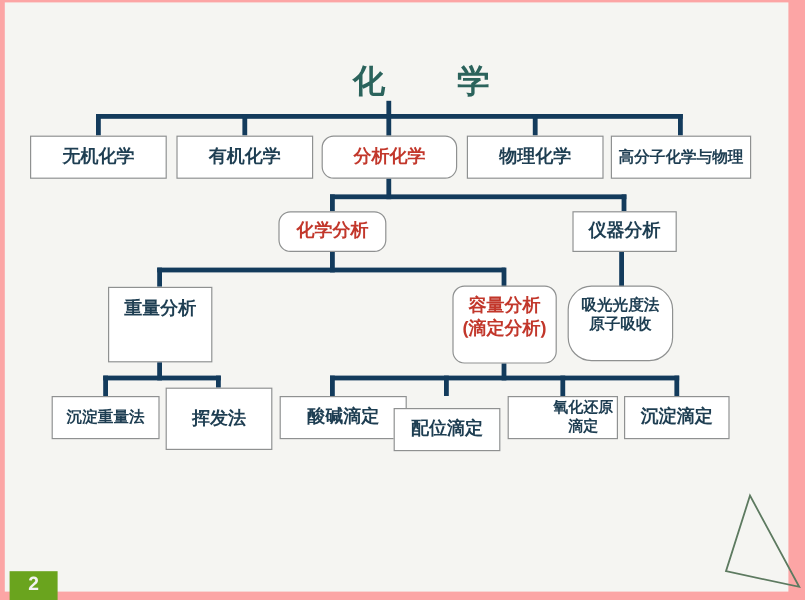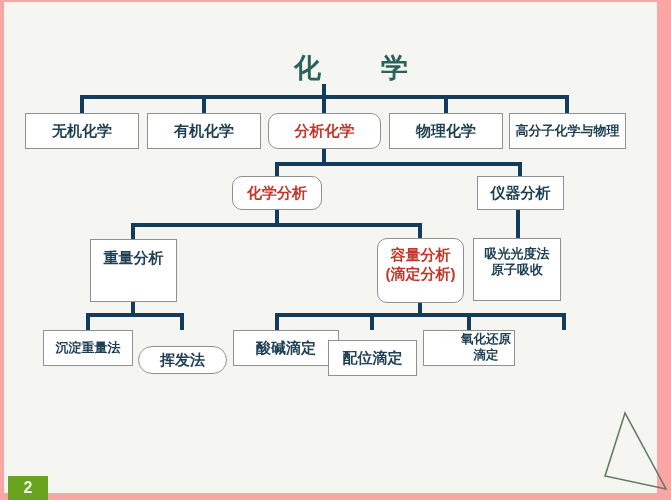--- a/index.html
+++ b/index.html
@@ -73,41 +73,42 @@
   <div class="vline" style="left:131px;top:223px;height:16px;"></div>
   <div class="vline" style="left:418px;top:223px;height:16px;"></div>
 
   <div class="vline" style="left:516px;top:210px;height:29px;"></div>
 
   <div class="box tall" style="left:90px;top:239px;width:87px;height:63px;">重量分析</div>
   <div class="box red two-line" style="left:377px;top:238px;width:87px;height:65px;">
     <span>容量分析</span>
     <span>(滴定分析)</span>
   </div>
-  <div class="box two-line small" style="left:473px;top:238px;width:88px;height:63px;">
+  <div class="box two-line small" style="left:473px;top:238px;width:88px;height:63px;border-radius:20px;">
     <span>吸光光度法</span>
     <span>原子吸收</span>
   </div>
 
   <div class="vline" style="left:131px;top:302px;height:15px;"></div>
   <div class="hline" style="left:86px;top:313px;width:98px;"></div>
   <div class="vline" style="left:86px;top:313px;height:17px;"></div>
   <div class="vline" style="left:180px;top:313px;height:17px;"></div>
 
   <div class="vline" style="left:418px;top:303px;height:14px;"></div>
   <div class="hline" style="left:275px;top:313px;width:291px;"></div>
   <div class="vline" style="left:275px;top:313px;height:17px;"></div>
   <div class="vline" style="left:370px;top:313px;height:17px;"></div>
   <div class="vline" style="left:467px;top:313px;height:17px;"></div>
   <div class="vline" style="left:562px;top:313px;height:17px;"></div>
 
   <div class="box small" style="left:43px;top:330px;width:90px;height:36px;">沉淀重量法</div>
-  <div class="box" style="left:138px;top:346px;width:89px;height:28px;border-radius:17px;">挥发法</div>
+  <div class="box" style="left:138px;top:323px;width:89px;height:52px;">挥发法</div>
   <div class="box" style="left:233px;top:330px;width:106px;height:36px;">酸碱滴定</div>
   <div class="box" style="left:328px;top:340px;width:89px;height:36px;">配位滴定</div>
   <div class="box xsmall" style="left:423px;top:330px;width:92px;height:36px;">氧化还原滴定</div>
+  <div class="box" style="left:520px;top:330px;width:88px;height:36px;">沉淀滴定</div>
 
   <div class="page-badge">2</div>
 
   <svg class="deco" width="671" height="500" viewBox="0 0 671 500">
     <polygon points="625,413 605,476 666,489" fill="none" stroke="#5d7a60" stroke-width="1.5"></polygon>
   </svg>
 </div>
 
 </body></html>

